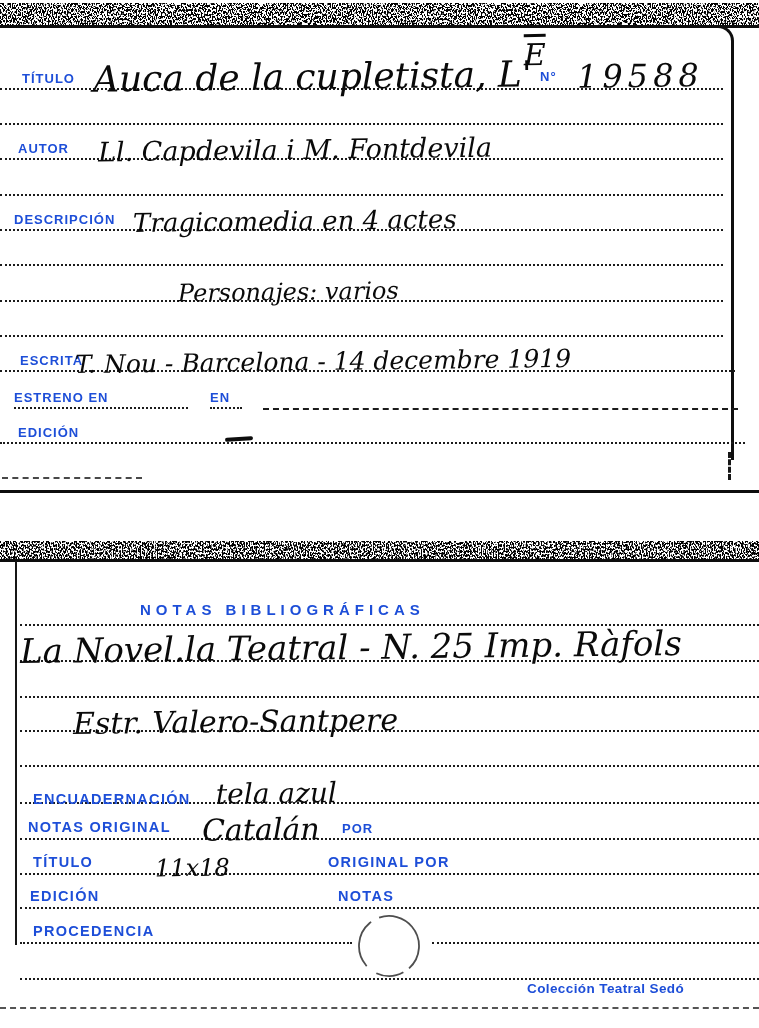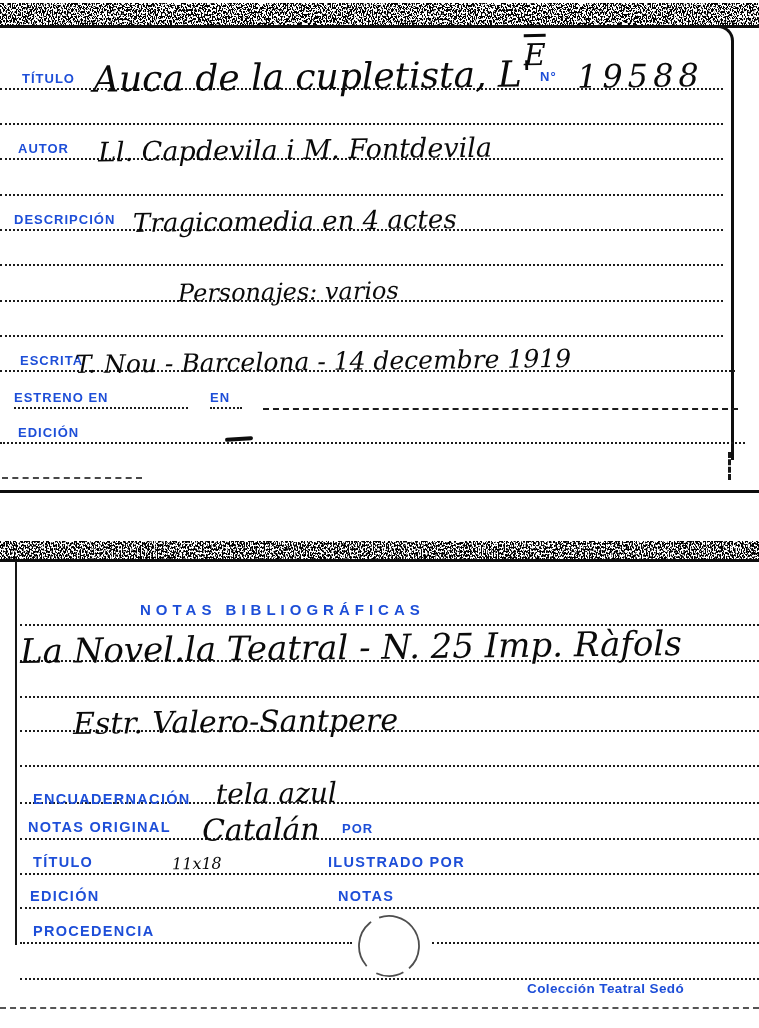--- a/index.html
+++ b/index.html
@@ -104,28 +104,28 @@
 
     <div class="lb" style="left:140px;top:602px;width:250px;text-align:left;font-size:15px;letter-spacing:5px">NOTAS BIBLIOGRÁFICAS</div>
 
     <span class="hw" style="left:20px;top:630px;font-size:34px">La Novel.la Teatral - N. 25  Imp. Ràfols</span>
     <span class="hw" style="left:73px;top:707px;font-size:30px">Estr. Valero-Santpere</span>
 
     <span class="lb lb2" style="left:33px;top:792px">ENCUADERNACIÓN</span>
     <span class="lb lb2" style="left:28px;top:820px">NOTAS ORIGINAL</span>
     <span class="lb" style="left:342px;top:822px">POR</span>
     <span class="lb lb2" style="left:33px;top:855px">TÍTULO</span>
-    <span class="lb lb2" style="left:328px;top:855px">ILUSTRADO POR</span>
+    <span class="lb lb2" style="left:328px;top:855px">ORIGINAL POR</span>
     <span class="lb lb2" style="left:30px;top:889px">EDICIÓN</span>
     <span class="lb lb2" style="left:338px;top:889px">NOTAS</span>
     <span class="lb lb2" style="left:33px;top:924px">PROCEDENCIA</span>
 
     <span class="hw" style="left:216px;top:780px;font-size:28px">tela azul</span>
     <span class="hw" style="left:202px;top:815px;font-size:30px">Catalán</span>
-    <span class="hw" style="left:172px;top:856px;font-size:16px">11x18</span>
+    <span class="hw" style="left:155px;top:856px;font-size:24px">11x18</span>
 
     <svg style="position:absolute;left:356px;top:913px" width="66" height="66">
       <circle cx="33" cy="33" r="30" fill="none" stroke="#222" stroke-width="1.8" stroke-dasharray="46 7 28 12 50 9" transform="rotate(-40 33 33)" opacity="0.8"></circle>
     </svg>
 
     <span class="lb" style="left:527px;top:982px;font-size:13.5px;letter-spacing:.4px">Colección Teatral Sedó</span>
   </div>
 
 </div>
 

